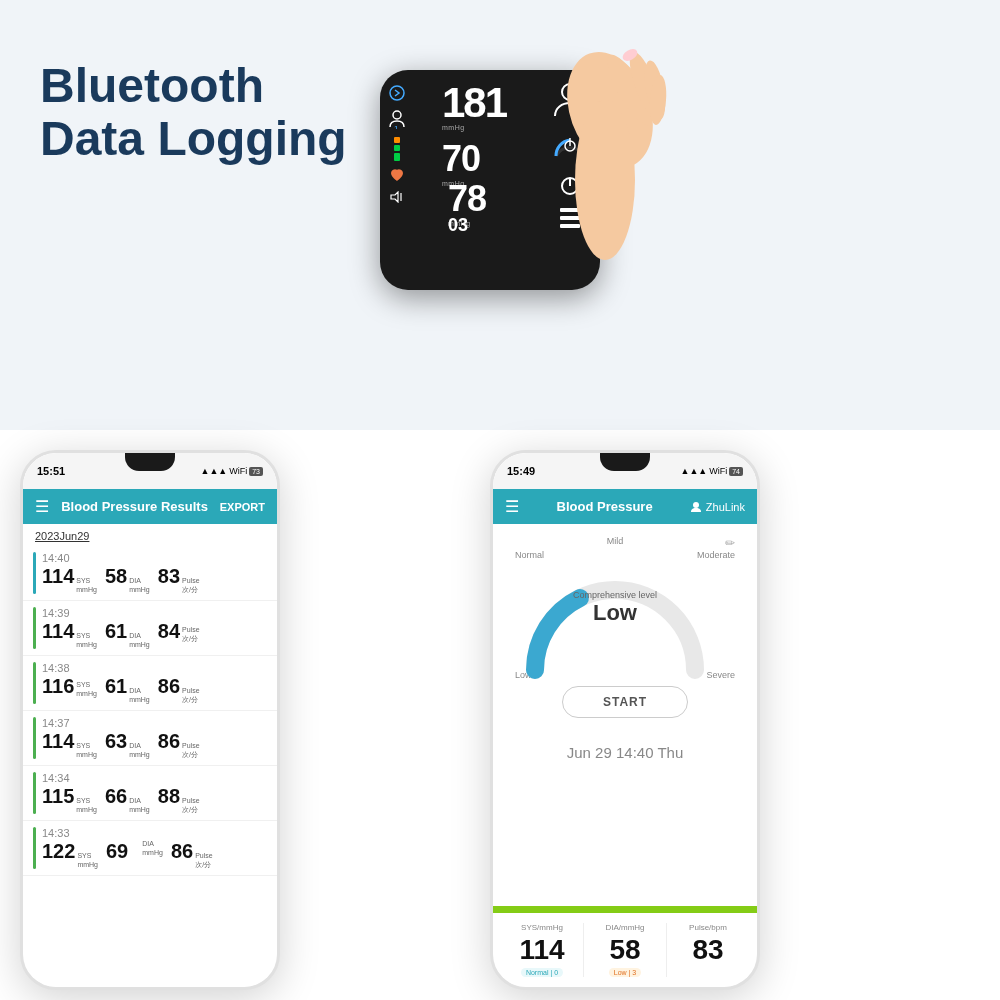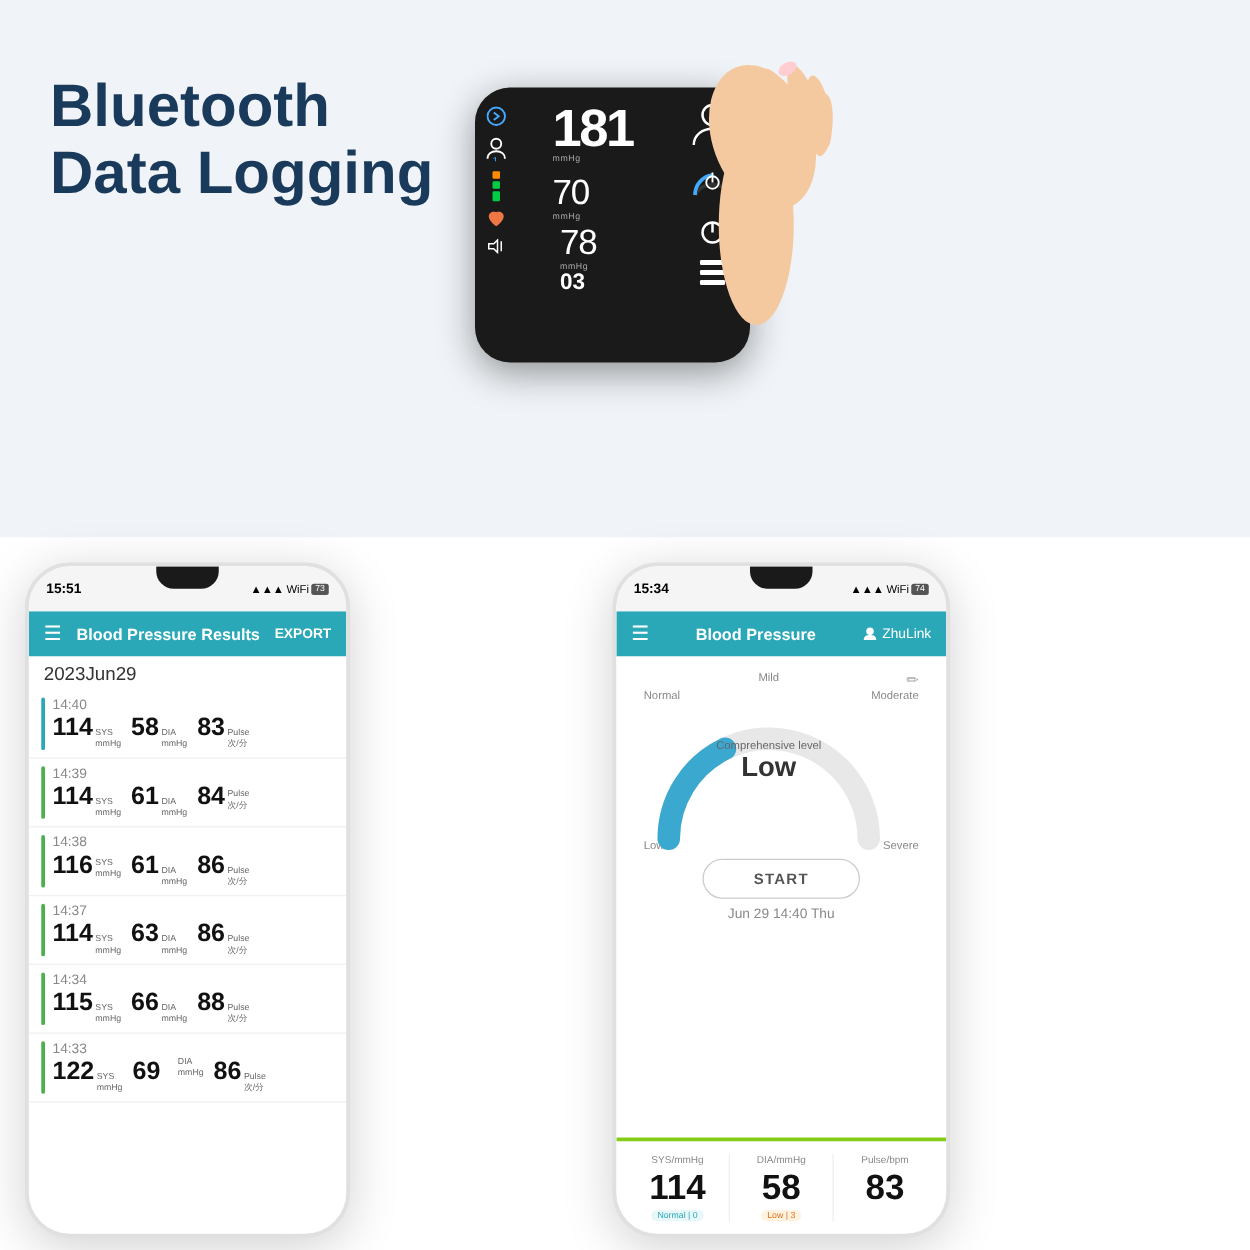--- a/index.html
+++ b/index.html
@@ -57,22 +57,22 @@
 
     .lcd-big {
       font-size: 42px;
       font-weight: 900;
       color: #ffffff;
       letter-spacing: -2px;
       line-height: 1;
     }
 
     .lcd-medium {
-      font-size: 28px;
-      font-weight: 400;
+      font-size: 36px;
+      font-weight: 700;
       color: #ffffff;
       letter-spacing: -1px;
       text-align: center;
     }
 
     .lcd-small {
       font-size: 18px;
       font-weight: 900;
       color: #ffffff;
     }
@@ -230,23 +230,24 @@
     }
 
     .export-btn {
       color: white;
       font-size: 11px;
       font-weight: 600;
     }
 
     .date-row {
       padding: 6px 12px 4px;
-      font-size: 15px;
+      font-size: 11px;
       color: #333;
       font-weight: 500;
+      text-decoration: underline;
     }
 
     .reading-list {
       flex: 1;
       overflow: hidden;
       display: flex;
       flex-direction: column;
     }
 
     .reading-item {
@@ -411,28 +412,29 @@
       border: 1.5px solid #ccc;
       border-radius: 20px;
       background: transparent;
       font-size: 12px;
       color: #555;
       font-weight: 600;
       letter-spacing: 1px;
     }
 
     .date-label-right {
-      font-size: 11px;
+      font-size: 15px;
       color: #888;
       margin-bottom: 8px;
+      margin-top: 20px;
     }
 
     .bottom-stats {
       display: flex;
-      border-top: 3px solid #84cc16;
+      border-top: 7px solid #84cc16;
       padding: 10px 8px;
       gap: 0;
       text-align: right;
     }
 
     .stat-col {
       flex: 1;
       display: flex;
       flex-direction: column;
       align-items: center;
@@ -728,21 +730,21 @@
           </div>
         </div>
     </div>
   </div>
 
   <div class="phone-right">
     <div class="phone-screen-right">
 
       <div class="phone-notch-right">
         <div class="notch-cutout"></div>
-        <span class="status-time">15:34</span>
+        <span class="status-time">15:49</span>
         <div class="status-icons">
           <span>▲▲▲</span>
           <span>WiFi</span>
           <span class="battery-badge">74</span>
         </div>
       </div>
 
       <div class="phone-header-right">
         <span class="hamburger">☰</span>
         <span class="header-title">Blood Pressure</span>

